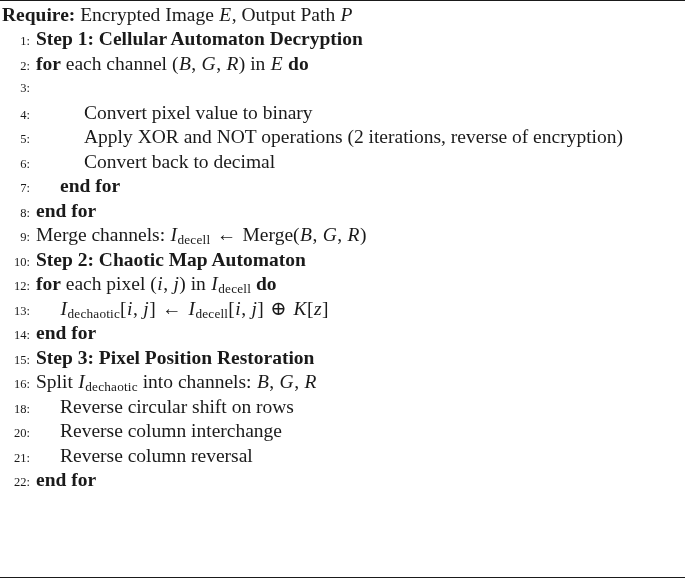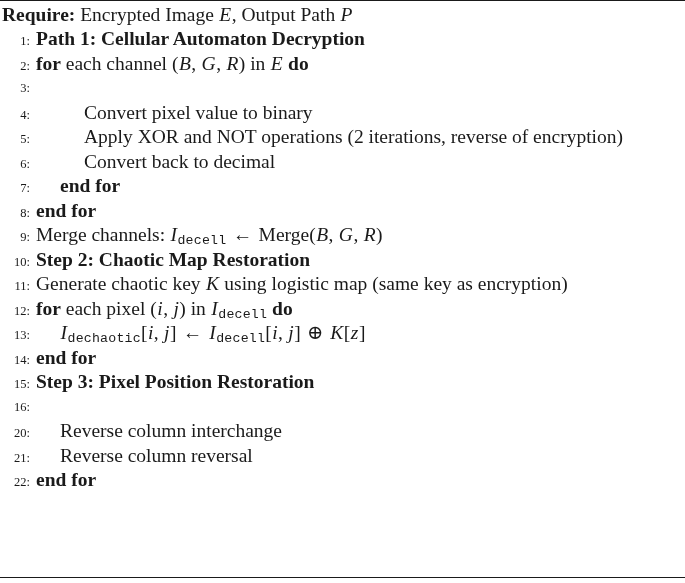--- a/index.html
+++ b/index.html
@@ -77,21 +77,21 @@
   
   .mi {
     font-family: "Liberation Serif", "DejaVu Serif", serif;
     font-style: italic;
     padding: 0 0.5px;
   }
   .sub {
     font-size: 0.68em;
     vertical-align: -0.22em;
     font-style: normal;
-    font-family: Liberation Mono, monospace;
+    font-family: Liberation Serif, serif;
     letter-spacing: 0.2px;
   }
   .op {
     font-style: normal;
     padding: 0 1.5px;
   }
   .heading { font-weight: bold; }
 </style>
 </head>
 <body>
@@ -108,21 +108,21 @@
         <span>
           Encrypted Image <span class="mi">E</span>, Output Path <span class="mi">P</span>
         </span>
       </div>
     </div>
 
 
     <div id="numbered">
         <div class="row">
           <div class="num">1:</div>
-          <div class="stmt ind0 heading">Path 1: Cellular Automaton Decryption</div>
+          <div class="stmt ind0 heading">Step 1: Cellular Automaton Decryption</div>
         </div>
         <div class="row">
           <div class="num">2:</div>
           <div class="stmt ind0"><b>for</b> each channel (<span class="mi">B</span>, <span class="mi">G</span>, <span class="mi">R</span>) in <span class="mi">E</span> <b>do</b></div>
         </div>
         <div class="row">
           <div class="num">3:</div>
         </div>
         <div class="row">
           <div class="num">4:</div>
@@ -143,44 +143,45 @@
         <div class="row">
           <div class="num">8:</div>
           <div class="stmt ind0"><b>end for</b></div>
         </div>
         <div class="row">
           <div class="num">9:</div>
           <div class="stmt ind0">Merge channels: <span class="mi">I</span><span class="sub">decell</span> <span class="op">←</span> Merge(<span class="mi">B</span>, <span class="mi">G</span>, <span class="mi">R</span>)</div>
         </div>
         <div class="row">
           <div class="num">10:</div>
-          <div class="stmt ind0 heading">Step 2: Chaotic Map Restoration</div>
-        </div>
-        <div class="row">
-          <div class="num">11:</div>
-          <div class="stmt ind0">Generate chaotic key <span class="mi">K</span> using logistic map (same key as encryption)</div>
+          <div class="stmt ind0 heading">Step 2: Chaotic Map Automaton</div>
         </div>
         <div class="row">
           <div class="num">12:</div>
           <div class="stmt ind0"><b>for</b> each pixel (<span class="mi">i</span>, <span class="mi">j</span>) in <span class="mi">I</span><span class="sub">decell</span> <b>do</b></div>
         </div>
         <div class="row">
           <div class="num">13:</div>
           <div class="stmt ind1"><span class="mi">I</span><span class="sub">dechaotic</span>[<span class="mi">i</span>, <span class="mi">j</span>] <span class="op">←</span> <span class="mi">I</span><span class="sub">decell</span>[<span class="mi">i</span>, <span class="mi">j</span>] <span class="op">⊕</span> <span class="mi">K</span>[<span class="mi">z</span>]</div>
         </div>
         <div class="row">
           <div class="num">14:</div>
           <div class="stmt ind0"><b>end for</b></div>
         </div>
         <div class="row">
           <div class="num">15:</div>
           <div class="stmt ind0 heading">Step 3: Pixel Position Restoration</div>
         </div>
         <div class="row">
           <div class="num">16:</div>
+          <div class="stmt ind0">Split <span class="mi">I</span><span class="sub">dechaotic</span> into channels: <span class="mi">B</span>, <span class="mi">G</span>, <span class="mi">R</span></div>
+        </div>
+        <div class="row">
+          <div class="num">18:</div>
+          <div class="stmt ind1">Reverse circular shift on rows</div>
         </div>
         <div class="row">
           <div class="num">20:</div>
           <div class="stmt ind1">Reverse column interchange</div>
         </div>
         <div class="row">
           <div class="num">21:</div>
           <div class="stmt ind1">Reverse column reversal</div>
         </div>
         <div class="row">

